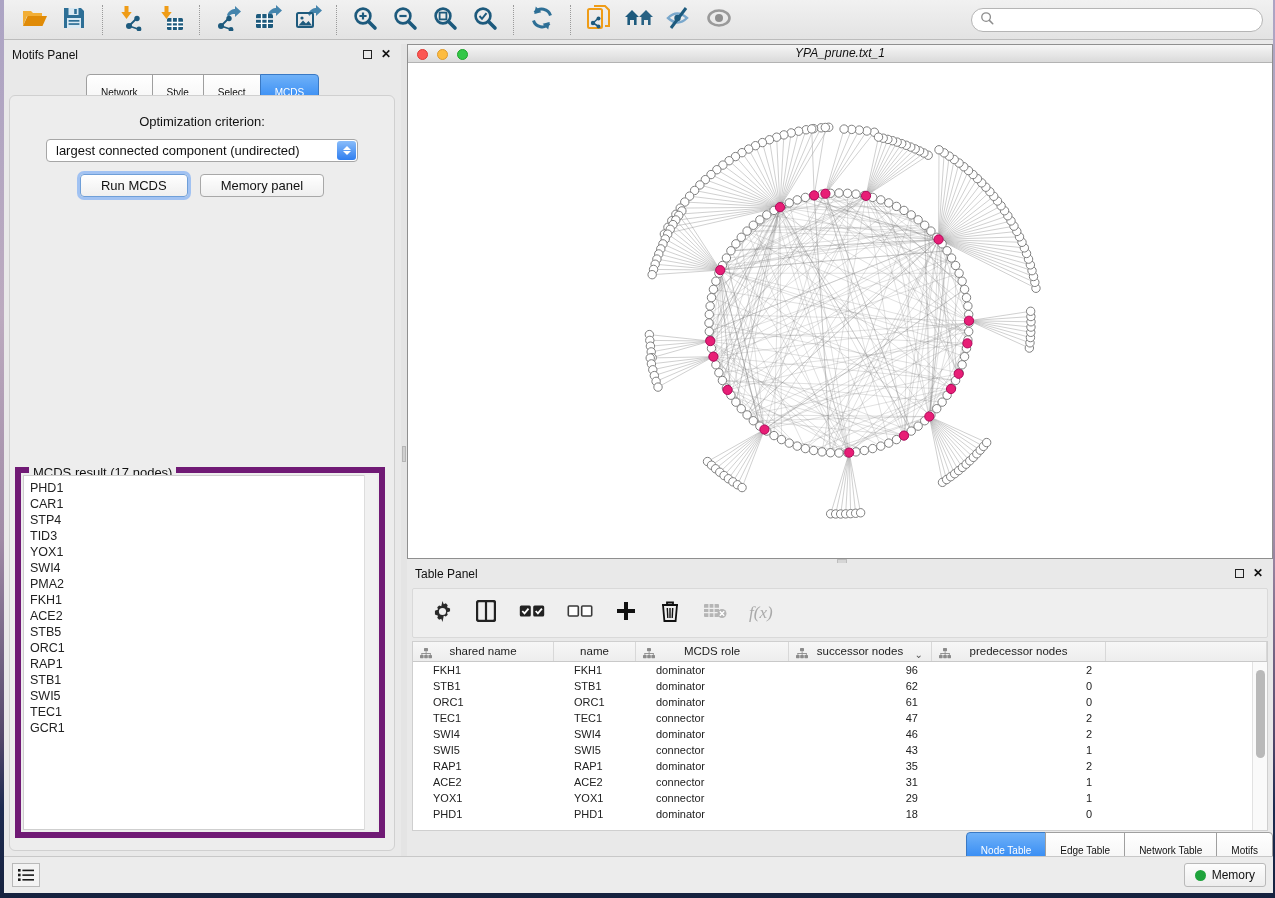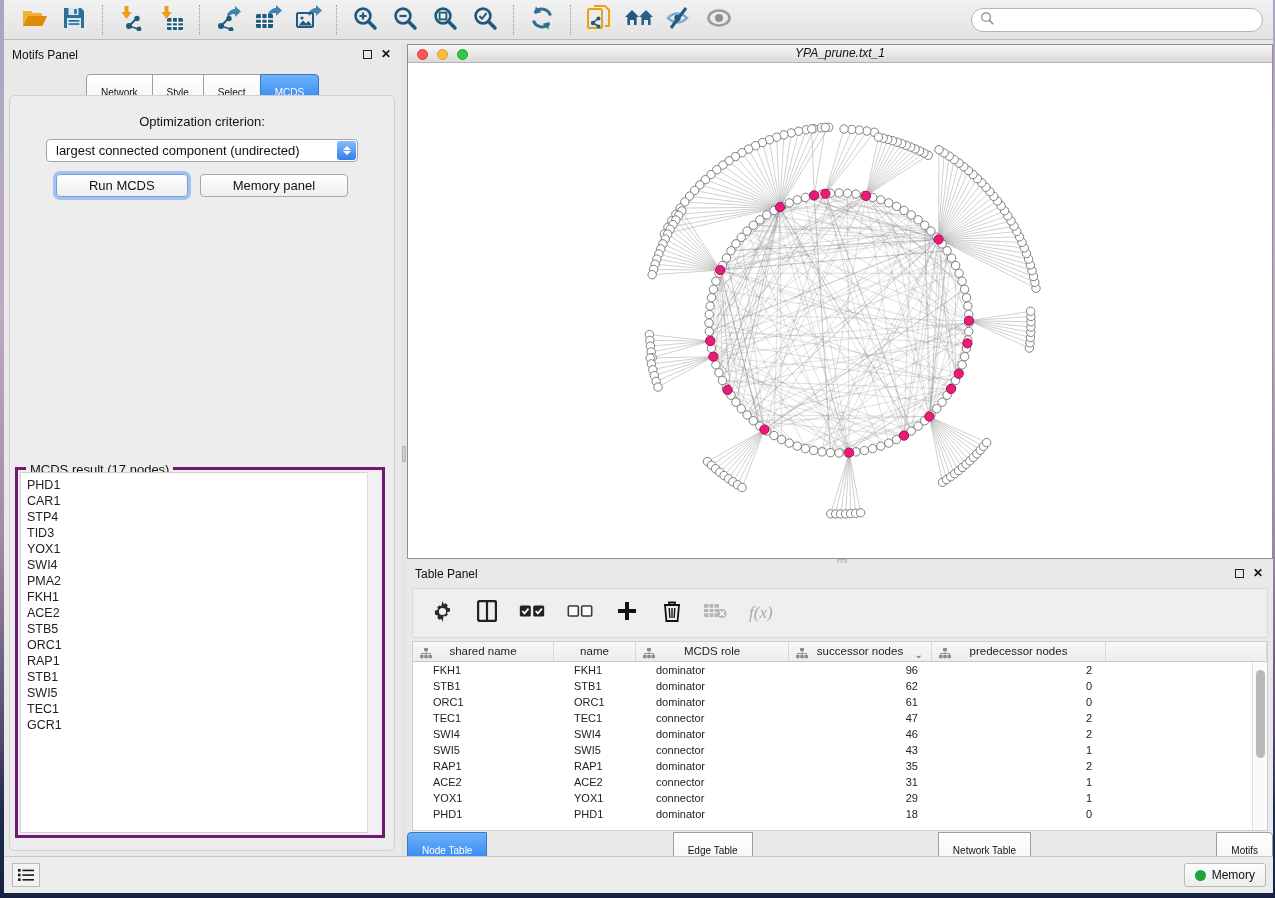--- a/index.html
+++ b/index.html
@@ -39,24 +39,24 @@
     border:1px solid #d0d0d0; border-radius:6px; }
   .opt-label { text-align:center; font-size:13px; margin-top:18px; color:#111; }
   .select-box { position:relative; margin:10px auto 0 auto; width:312px; height:23px; background:#fff;
     border:1px solid #a6a6a6; border-radius:4px; font-size:13px; line-height:21px; padding-left:9px; cursor:pointer; color:#111;}
   .select-stepper { position:absolute; right:1px; top:1px; width:19px; height:19px; border-radius:3px;
     background:linear-gradient(#8abdfa,#2f7ef0); display:flex; flex-direction:column; align-items:center; justify-content:center; gap:1px;}
   .select-stepper i { width:0;height:0;border-left:4px solid transparent;border-right:4px solid transparent; display:block;}
   .select-stepper i.up { border-bottom:4px solid #fff; }
   .select-stepper i.down { border-top:4px solid #fff; }
   .btn-row { display:flex; justify-content:center; gap:12px; margin-top:12px; }
-  .push-btn { height:23px; padding:0 32px; font-size:13px; background:linear-gradient(#ffffff,#efefef);
+  .push-btn { height:23px; padding:0 20px; font-size:13px; background:linear-gradient(#ffffff,#efefef);
     border:1px solid #a8a8a8; border-radius:4px; cursor:pointer; font-family:"Liberation Sans",sans-serif; color:#111;}
   .push-btn.focused { box-shadow:0 0 0 3px rgba(110,165,245,.6); border-color:#6f9fd8; }
-  .mcds-group { position:absolute; left:5px; right:9px; top:371px; bottom:12px; border:3px solid #701a75; }
+  .mcds-group { position:absolute; left:5px; right:9px; top:371px; bottom:12px; border:6px solid #701a75; }
   .mcds-title { position:absolute; top:-8px; left:8px; background:#ededed; padding:0 4px; font-size:13px; color:#111;}
   .mcds-list { position:absolute; left:2px; right:2px; top:2px; bottom:2px; background:#fff; border:1px solid #cfcfcf;
     font-size:12.5px; line-height:16px; padding:4px 0 0 6px; overflow:hidden; }
   .mcds-scroll { position:absolute; right:2px; top:2px; bottom:2px; width:13px; background:#f1f1f1; border-left:1px solid #ddd; }
   .mcds-item { height:16px; }
 
   
   .v-splitter { position:absolute; left:397px; top:44px; width:6px; height:812px; background:#e4e4e4; cursor:col-resize;}
   .v-grip { position:absolute; left:1px; top:402px; width:4px; height:16px; background:#cfcfcf; border:1px solid #b5b5b5;}
   .h-grip { position:absolute; left:430px; top:559px; width:10px; height:5px; background:#d6d6d6; border:1px solid #bdbdbd; cursor:row-resize;}
@@ -70,34 +70,34 @@
   .light.red { background:#fc5753; border:1px solid #df3a35; }
   .light.yellow { background:#fdbc40; border:1px solid #de9b2d; }
   .light.green { background:#33c748; border:1px solid #1ea32c; }
   .nw-title { text-align:center; font-size:12px; line-height:17px; color:#111; }
   .net-canvas { width:864px; height:495px; display:block; background:#fff; }
 
   
   .table-panel { position:absolute; left:403px; top:563px; width:866px; height:293px; background:#e9e9e9; }
   .tp-toolbar { position:absolute; left:5px; right:5px; top:25px; height:50px; background:#efefef;
     border:1px solid #d9d9d9; border-radius:2px; display:flex; align-items:center; gap:22px; padding-left:18px; }
-  .tp-btn { display:flex; align-items:center; justify-content:flex-end; min-width:22px; height:26px; cursor:pointer; }
+  .tp-btn { display:flex; align-items:center; justify-content:center; min-width:22px; height:26px; cursor:pointer; }
   .tp-table { position:absolute; left:5px; right:5px; top:78px; height:190px; background:#fff; border:1px solid #cfcfcf; overflow:hidden;}
   .t-head { display:grid; grid-template-columns:141px 82px 153px 143px 174px 1fr; height:20px;
     background:linear-gradient(#f7f7f7,#ededed); border-bottom:1px solid #c9c9c9; }
   .t-head .hc { position:relative; font-size:11.5px; line-height:19px; text-align:center; border-right:1px solid #d8d8d8; color:#222;}
   .hc .sitemap { position:absolute; left:7px; top:4px; }
   .hc .sort { position:absolute; right:8px; top:3px; font-size:10px; color:#555; }
   .t-body { position:absolute; left:0; right:15px; top:20px; bottom:0; }
   .t-row { display:grid; grid-template-columns:141px 82px 153px 143px 174px 1fr; height:16px; font-size:11px; line-height:16px; }
   .t-row div:nth-child(-n+3) { padding-left:20px; }
   .t-row div:nth-child(4), .t-row div:nth-child(5) { text-align:right; padding-right:14px; }
   .t-scroll { position:absolute; right:0; top:20px; bottom:0; width:15px; background:#fafafa; border-left:1px solid #e2e2e2; }
   .t-thumb { position:absolute; left:3px; top:8px; width:9px; height:88px; background:#b9b9b9; border-radius:5px; }
-  .tp-tabs { position:absolute; left:0; right:0; top:269px; display:flex; justify-content:space-between; }
+  .tp-tabs { position:absolute; left:0; right:0; top:269px; display:flex; justify-content:flex-end; }
 
   
   .status-bar { position:absolute; left:0; bottom:0; width:100%; height:37px; background:#ececec; border-top:1px solid #c8c8c8; }
   .menu-btn { position:absolute; left:8px; top:6px; width:28px; height:24px; background:#f3f3f3; border:1px solid #b9b9b9;
     display:flex; align-items:center; justify-content:center; cursor:pointer; }
   .memory-btn { position:absolute; right:7px; top:6px; height:24px; padding:0 10px; background:linear-gradient(#fdfdfd,#ededed);
     border:1px solid #b9b9b9; border-radius:3px; display:flex; align-items:center; gap:6px; font-size:12px; cursor:pointer; color:#111;}
   .mem-dot { width:11px; height:11px; border-radius:50%; background:#1fa33c; }
   .fx { font-family:"Liberation Serif", serif; font-style:italic; font-size:17px; color:#a9a9a9; }
 </style>

